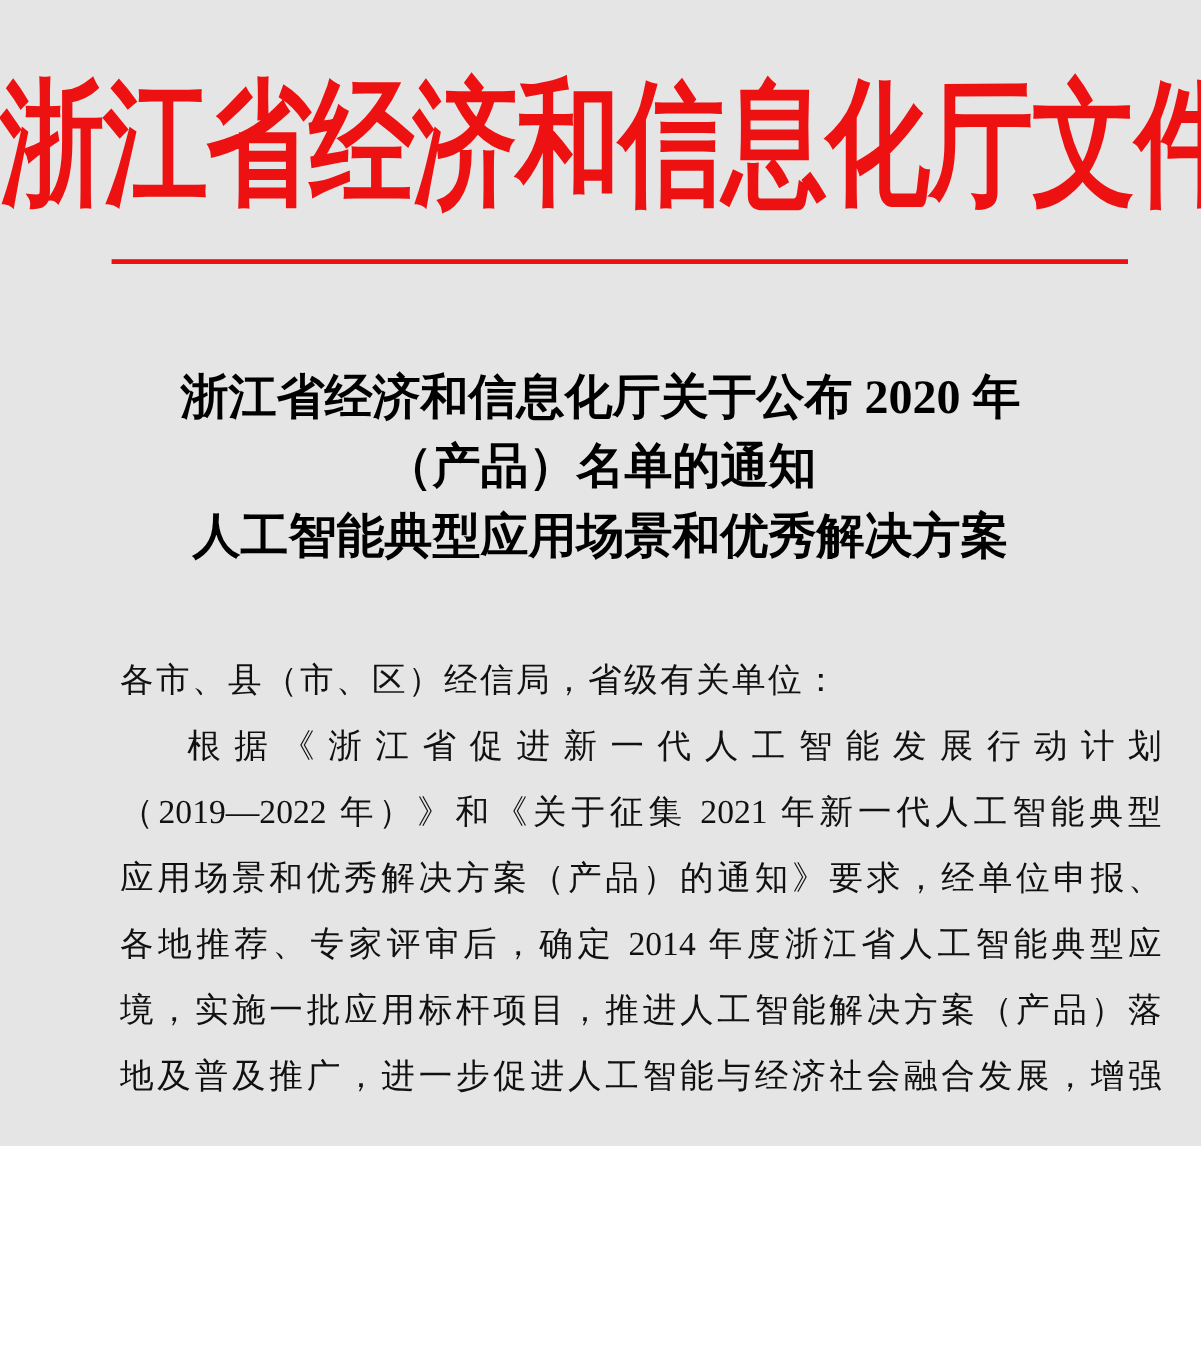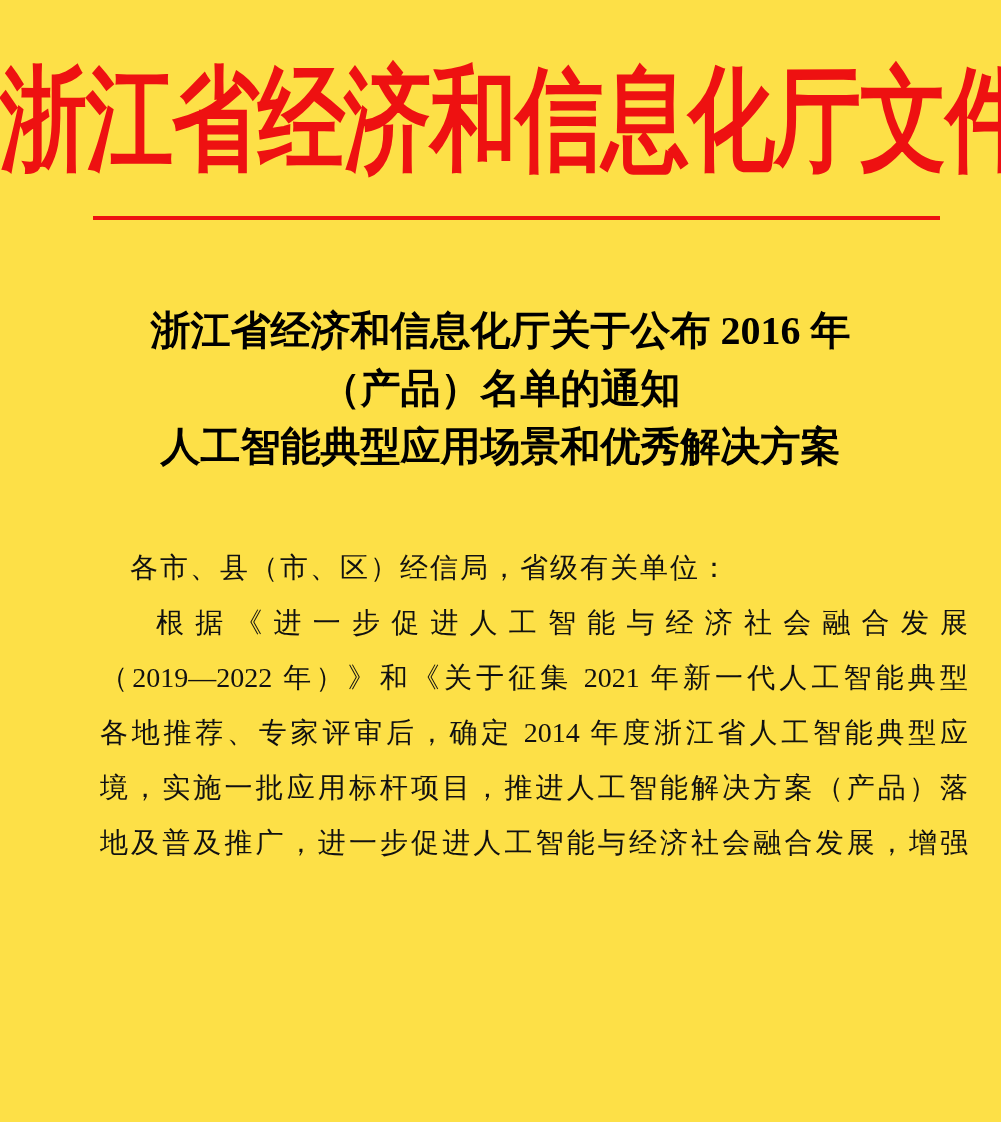--- a/index.html
+++ b/index.html
@@ -3,23 +3,23 @@
 <meta charset="utf-8">
 <style>
   html, body {
     margin: 0;
     padding: 0;
     background: #ffffff;
   }
   .page {
     position: relative;
     width: 1001px;
-    height: 1122px;
+    height: 955px;
     margin: 0 auto;
-    background: #fde047;
+    background: #e5e5e5;
     overflow: hidden;
     font-family: "Liberation Serif", serif;
     color: #1a1a1a;
   }
   
   .banner-wrap {
     padding-top: 44px;
     height: 138px;
     text-align: center;
   }
@@ -69,42 +69,43 @@
     font-size: 28px;
     line-height: 55px;
     color: #111111;
   }
   .bline { margin: 0; }
   .justify {
     text-align: justify;
     text-align-last: justify;
   }
   .indent { text-indent: 2em; }
-  .salutation { letter-spacing: 2px; margin-left: 30px; }
+  .salutation { letter-spacing: 2px; }
 </style>
 </head>
 <body>
 
 <div class="page">
 
   <div class="banner-wrap">
     <div class="banner">浙江省经济和信息化厅文件</div>
   </div>
 
 
   <div class="red-rule"></div>
 
   <div class="title-block">
-    <div class="title-line">浙江省经济和信息化厅关于公布 2016 年</div>
+    <div class="title-line">浙江省经济和信息化厅关于公布 2020 年</div>
     <div class="title-line">（产品）名单的通知</div>
     <div class="title-line">人工智能典型应用场景和优秀解决方案</div>
   </div>
 
   <div class="body-block">
     <p class="bline salutation">各市、县（市、区）经信局，省级有关单位：</p>
-    <p class="bline justify indent">根据《进一步促进人工智能与经济社会融合发展</p>
+    <p class="bline justify indent">根据《浙江省促进新一代人工智能发展行动计划</p>
     <p class="bline justify">（2019—2022 年）》和《关于征集 2021 年新一代人工智能典型</p>
+    <p class="bline justify">应用场景和优秀解决方案（产品）的通知》要求，经单位申报、</p>
     <p class="bline justify">各地推荐、专家评审后，确定 2014 年度浙江省人工智能典型应</p>
     <p class="bline justify">境，实施一批应用标杆项目，推进人工智能解决方案（产品）落</p>
     <p class="bline justify">地及普及推广，进一步促进人工智能与经济社会融合发展，增强</p>
   </div>
 
 </div>
 
 </body></html>

